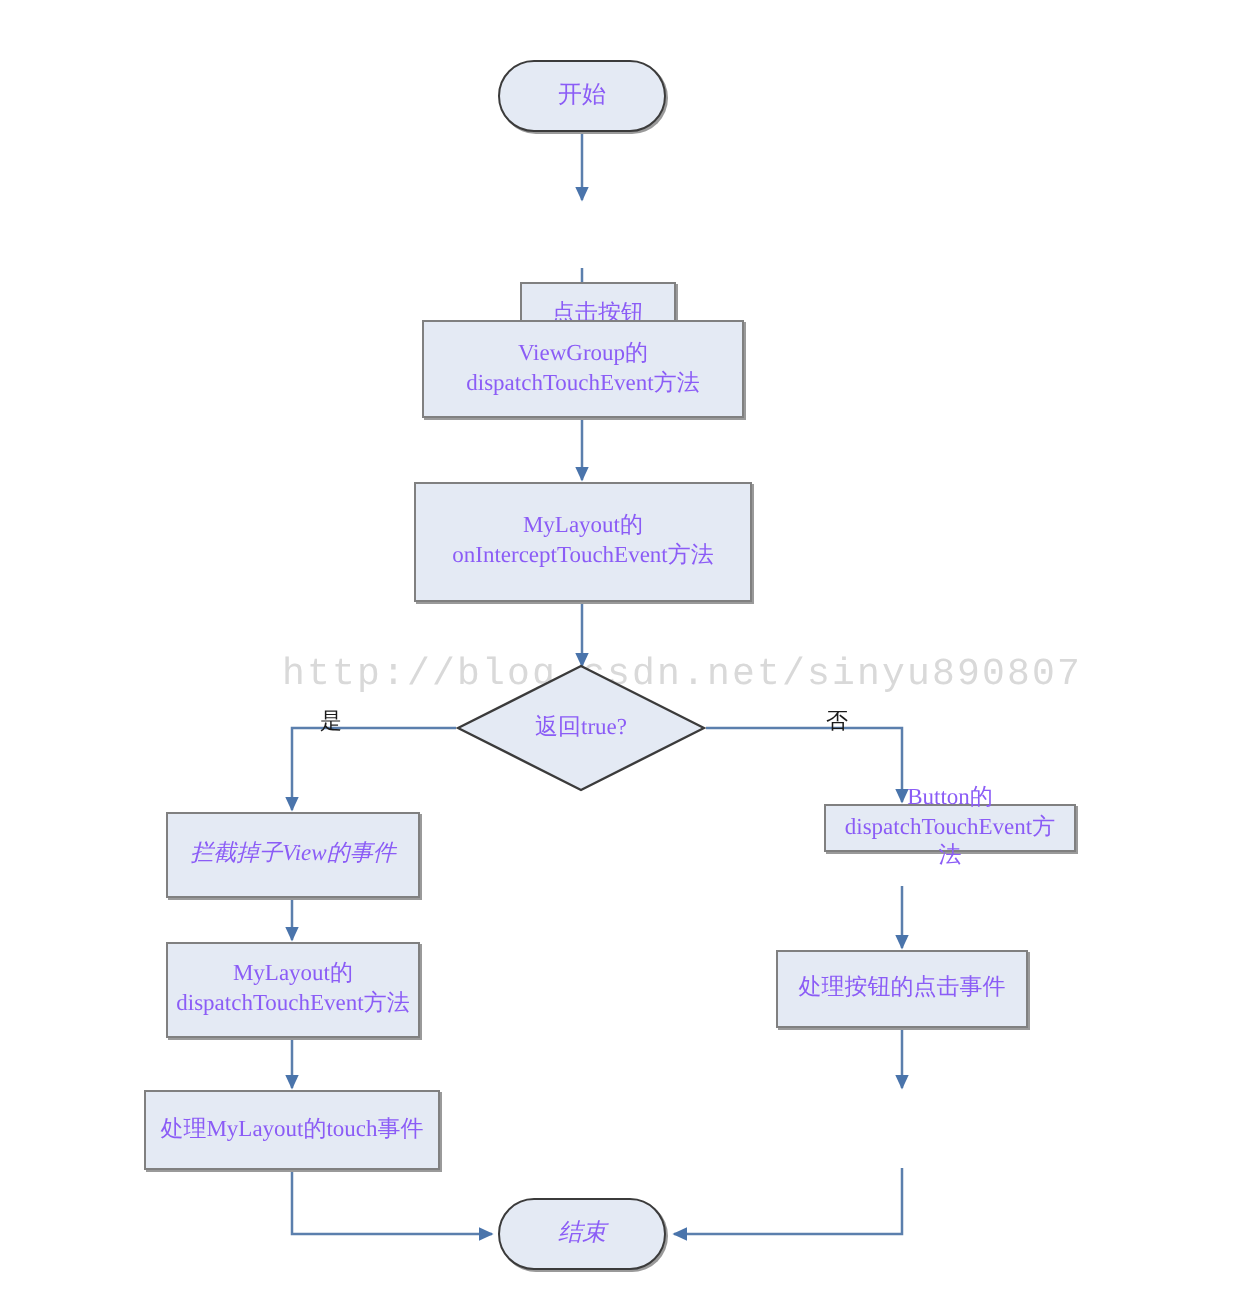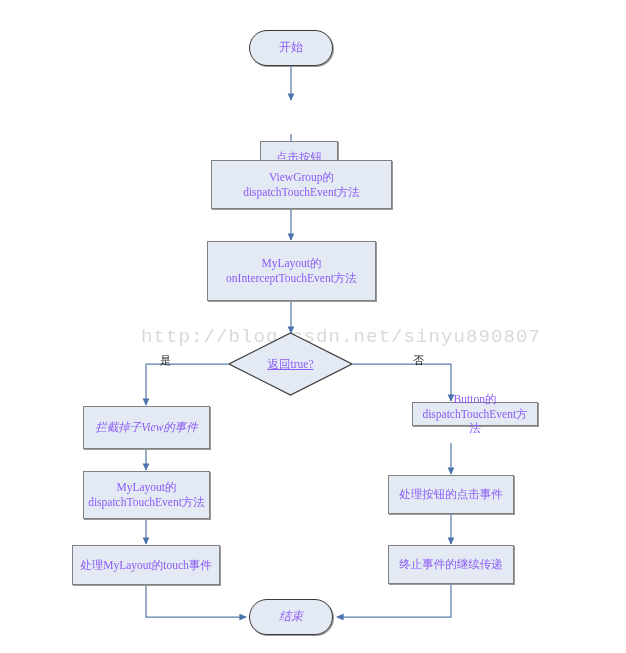--- a/index.html
+++ b/index.html
@@ -45,21 +45,20 @@
     background: #e4eaf4;
     border: 1.4px solid #3b3b3b;
     border-radius: 22px;
     font-size: 12px;
     box-shadow: 1px 1px 0 #9a9a9a;
   }
   .node.decision {
     background: transparent;
     border: none;
     font-size: 11.5px;
-    text-decoration: underline;
   }
   .node.decision .diamond-svg {
     position: absolute;
     left: 0;
     top: 0;
   }
   .node.decision .dlabel {
     position: relative;
     z-index: 2;
   }
@@ -130,21 +129,21 @@
   <div id="watermark">http://blog.csdn.net/sinyu890807</div>
 
   <div class="node terminator" style="left:249px; top:30px; width:84px; height:36px;">
     <span class="txt">开始</span>
   </div>
 
   <div class="node rect" style="left:260px; top:101px; width:78px; height:33px;margin-top:40px;">
     <span class="txt">点击按钮</span>
   </div>
 
-  <div class="node rect" style="left:211px; top:160px; width:181px; height:49px;">
+  <div class="node rect" style="left:211px; top:160px; width:161px; height:49px;">
     <span class="txt">ViewGroup的
 dispatchTouchEvent方法</span>
   </div>
 
   <div class="node rect" style="left:207px; top:241px; width:169px; height:60px;">
     <span class="txt">MyLayout的
 onInterceptTouchEvent方法</span>
   </div>
 
   <div class="node decision" style="left:228px; top:332px; width:125px; height:64px;">
@@ -172,21 +171,18 @@
 
   <div class="node rect" style="left:412px; top:402px; width:126px; height:24px;">
     <span class="txt">Button的
 dispatchTouchEvent方法</span>
   </div>
 
   <div class="node rect" style="left:388px; top:475px; width:126px; height:39px;">
     <span class="txt">处理按钮的点击事件</span>
   </div>
 
-  <div class="node rect" style="left:388px; top:545px; width:126px; height:39px;">
-    <span class="txt">终止事件的继续传递</span>
-  </div>
 
   <div class="node terminator" style="left:249px; top:599px; width:84px; height:36px;font-style:italic;">
     <span class="txt">结束</span>
   </div>
 
 </div>
 
 </body></html>

